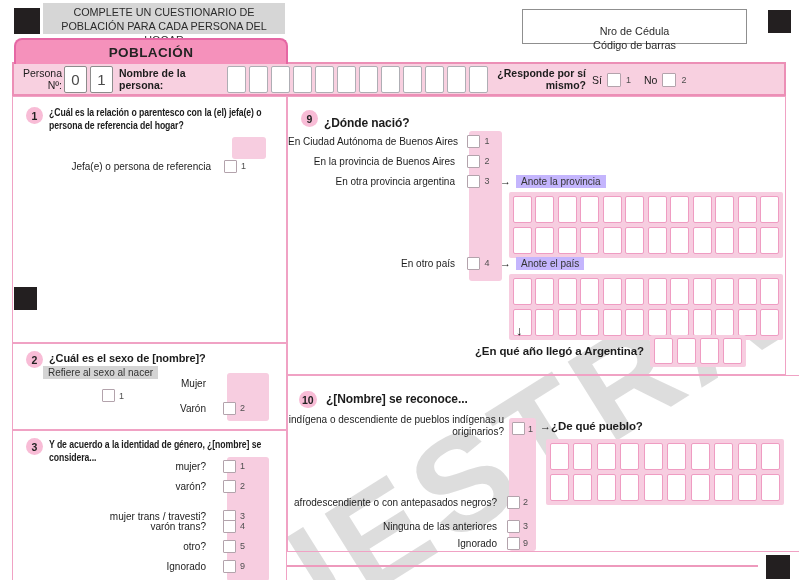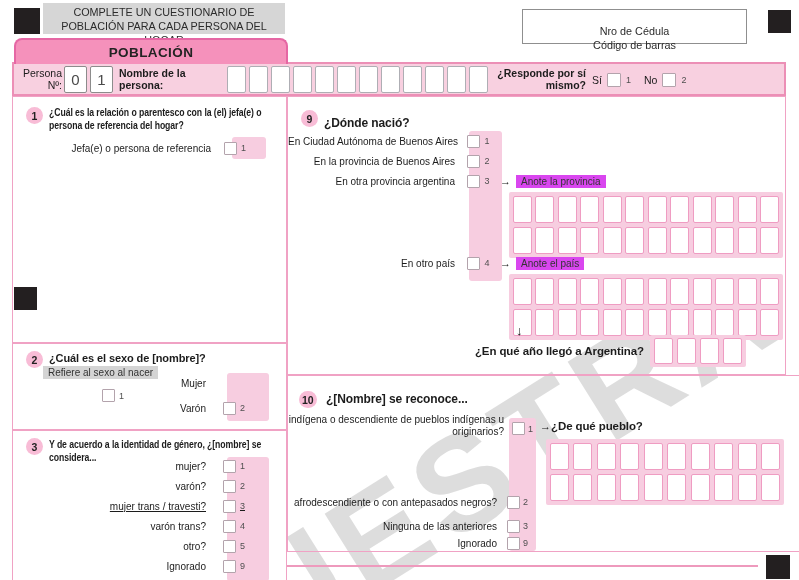--- a/index.html
+++ b/index.html
@@ -52,21 +52,21 @@
   .qtitle { position:absolute; font-weight:bold; font-size:11px; line-height:12.5px;
     letter-spacing:-0.1px; }
   .narrow { width:300px; transform:scaleX(0.79); transform-origin:0 0; }
   .vband { position:absolute; background:#f7cde0; border-radius:3px; }
   .opt { position:absolute; left:0; display:flex; align-items:center; height:20px; font-size:10px; }
   .lbl { text-align:right; padding-right:7px; white-space:nowrap; }
   .cbcell { display:flex; align-items:center; justify-content:center; gap:4px; flex:0 0 auto; }
   .cb { width:13px; height:13px; background:#fff; border:1px solid #b3a3ac; border-radius:1px; }
   .code { font-size:9px; color:#4f4f4f; }
   .after { display:flex; align-items:center; gap:5px; padding-left:5px; }
-  .chip { background:#d946ef; color:#333; font-size:10px; padding:1px 5px; white-space:nowrap; }
+  .chip { background:#c4b5fd; color:#333; font-size:10px; padding:1px 5px; white-space:nowrap; }
   .note-chip { position:absolute; background:#d4d4d4; color:#333; font-size:10px;
     padding:1px 5px; white-space:nowrap; }
   .arrow { font-weight:bold; font-size:11px; color:#111; }
   .darr { position:absolute; font-weight:bold; font-size:13px; color:#111; }
   .charband { position:absolute; background:#f7cde0; border-radius:2px; padding:4px;
     display:flex; flex-direction:column; gap:4px; }
   .boxrow { display:flex; justify-content:space-between; }
   .cbox { width:19px; height:27px; background:#fff; border:1.5px solid #ef9cc2;
     border-radius:2px; }
   .lblblock { position:absolute; text-align:right; font-size:10px; line-height:12px; }
@@ -132,21 +132,21 @@
     <span class="code">1</span>
     <span class="gapL">No</span>
     <span class="cb"></span>
     <span class="code">2</span>
   </div>
 
   <div class="qbox q1" style="left:12px;top:96px;width:275px;height:247px;">
     <div class="qcircle" style="left:13px;top:10px;">1</div>
     <div class="qtitle narrow" style="left:36px;top:9px;">¿Cuál es la relación o parentesco con la (el) jefa(e) o persona de referencia del hogar?</div>
     <div class="vband" style="left:219px;top:40px;width:34px;height:22px;"></div>
-    <div class="opt" style="top:41px;">
+    <div class="opt" style="top:59px;">
       <span class="lbl">Jefa(e) o persona de referencia</span>
       <span class="cbcell">
           <span class="cb"></span>
           <span class="code">1</span>
         </span>
     </div>
   </div>
 
   <div class="qbox q2" style="left:12px;top:343px;width:275px;height:87px;">
     <div class="qcircle" style="left:13px;top:7px;">2</div>
@@ -180,21 +180,21 @@
           <span class="code">1</span>
         </span>
     </div>
     <div class="opt" style="top:45px;">
       <span class="lbl">varón?</span>
       <span class="cbcell">
           <span class="cb"></span>
           <span class="code">2</span>
         </span>
     </div>
-    <div class="opt" style="top:65px;text-decoration:underline;">
+    <div class="opt" style="top:75px;">
       <span class="lbl">mujer trans / travesti?</span>
       <span class="cbcell">
           <span class="cb"></span>
           <span class="code">3</span>
         </span>
     </div>
     <div class="opt" style="top:85px;">
       <span class="lbl">varón trans?</span>
       <span class="cbcell">
           <span class="cb"></span>

